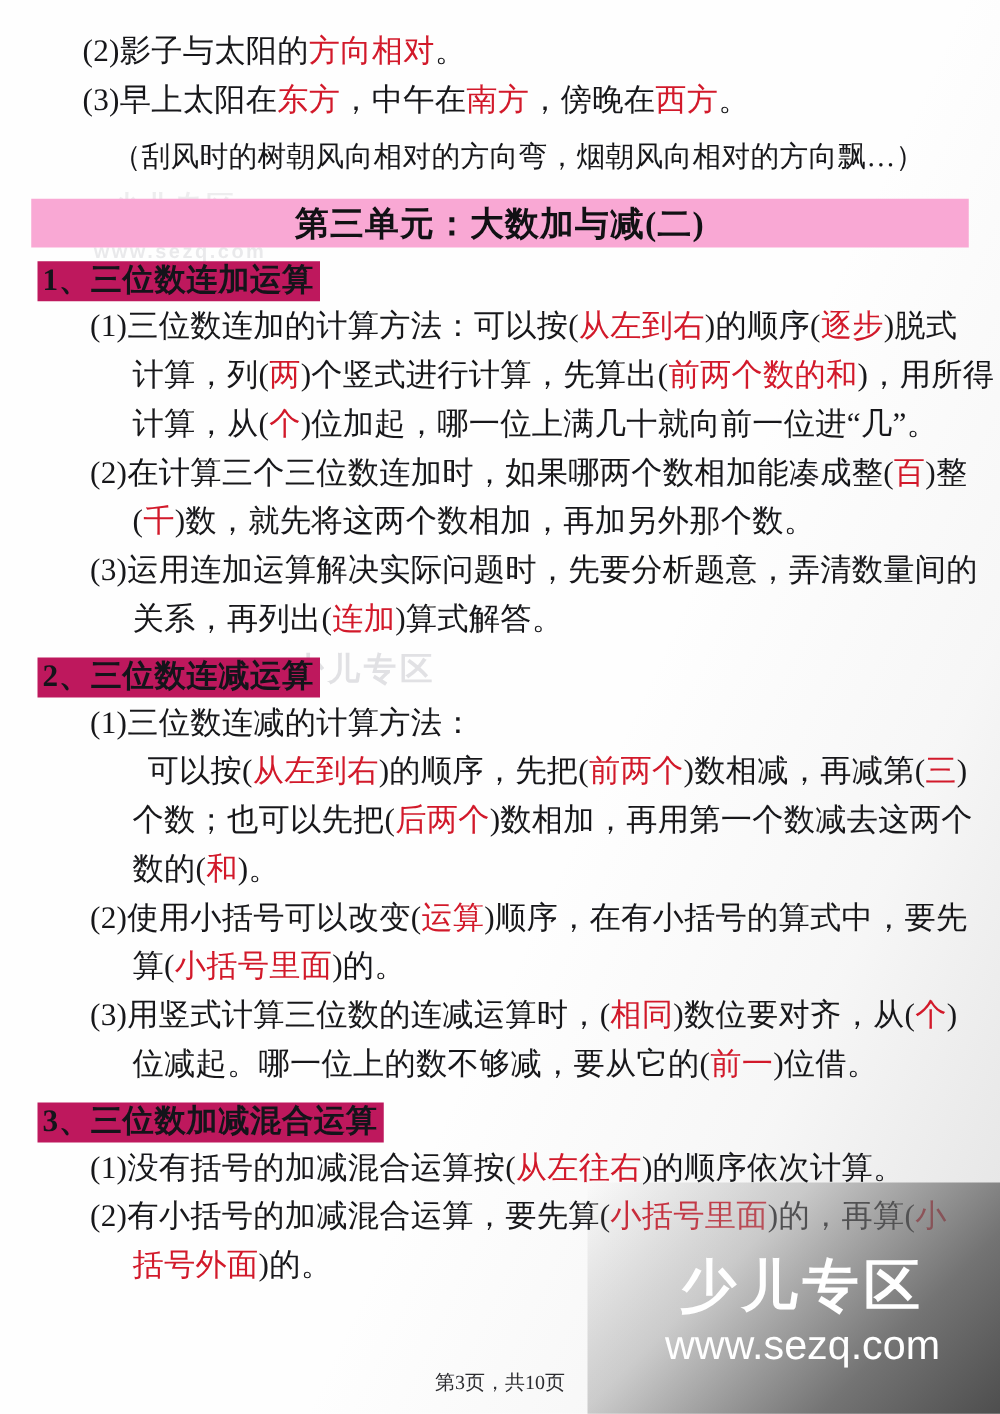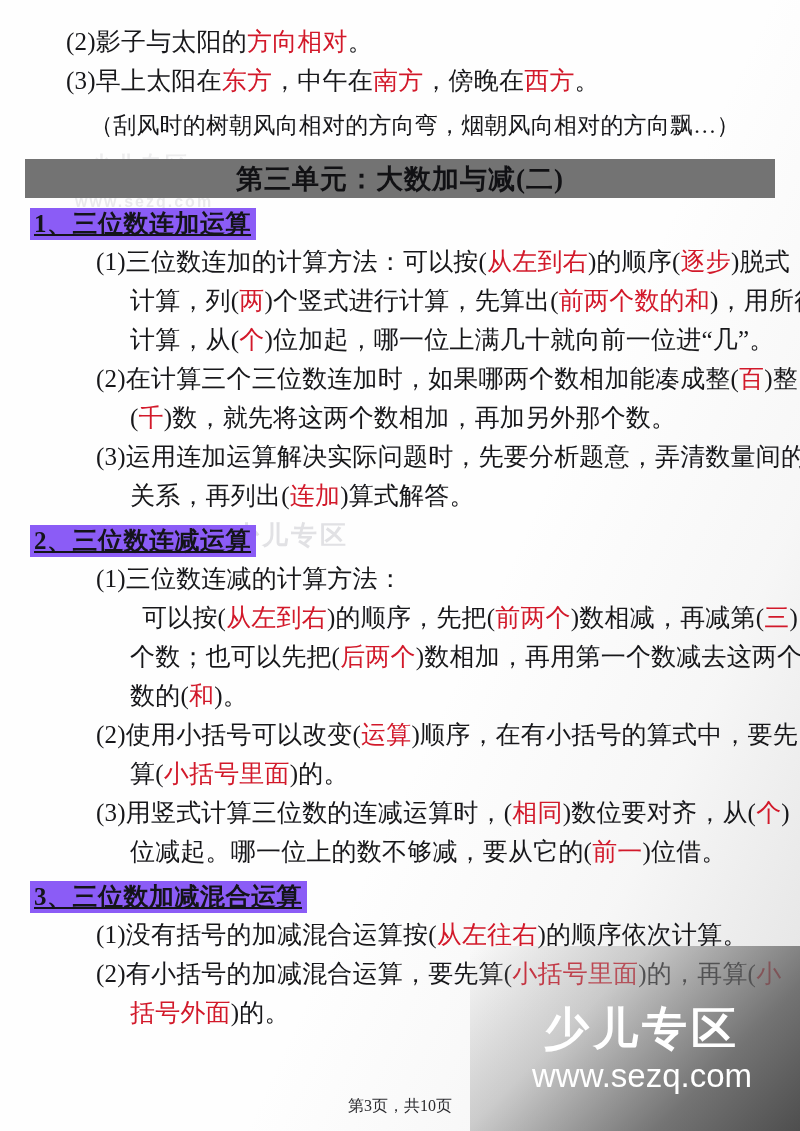--- a/index.html
+++ b/index.html
@@ -56,54 +56,53 @@
     margin-left: 90px;
     font-size: 23px;
     margin-top: 6px;
   }
 
   
   .unit-banner {
     margin: 14px 0 0 0;
     width: 750px;
     margin-left: 25px;
-    background: #737373;
+    background: #f9a8d4;
     height: 39px;
     display: flex;
     align-items: center;
     justify-content: center;
   }
   .unit-banner .unit-title {
     font-size: 27px;
     font-weight: 700;
     letter-spacing: 1px;
     color: #111114;
   }
 
   
   .sec-head {
     margin-left: 30px;
     margin-top: 9px;
     margin-bottom: 2px;
     display: inline-block;
   }
   .sec-head .hl {
-    background: #8b5cf6;
+    background: #be185d;
     font-size: 25px;
     font-weight: 700;
     padding: 2px 5px 3px 4px;
     color: #14141a;
     letter-spacing: 0.5px;
     white-space: nowrap;
-    text-decoration: underline;
   }
   .sec-head-wrap { display: block; }
 
   
-  .para { margin-left: 96px; }
+  .para { margin-left: 72px; }
   .para .line.cont { margin-left: 34px; }
   .para .line.cont2 { margin-left: 46px; }
 
   
   .wm-band {
     position: absolute;
     right: 0;
     bottom: 0;
     width: 330px;
     height: 185px;

